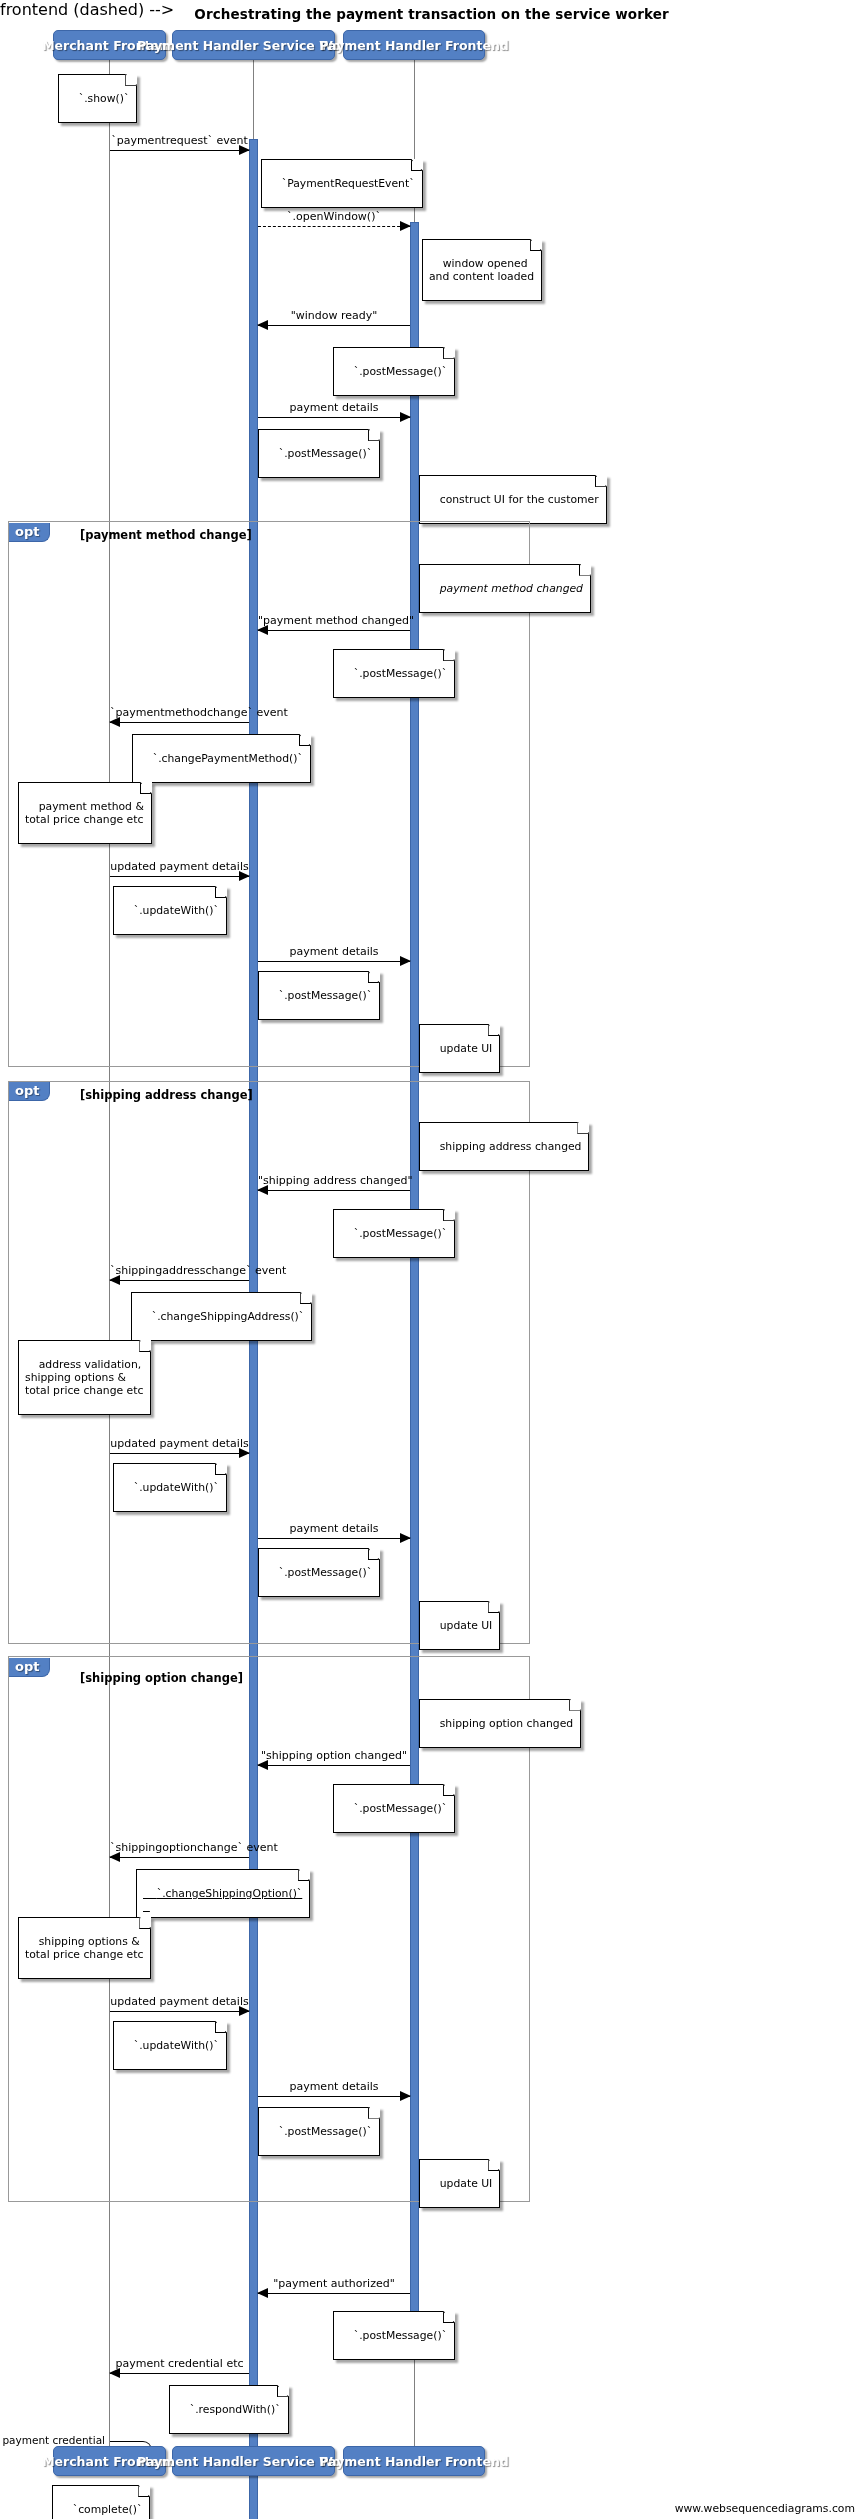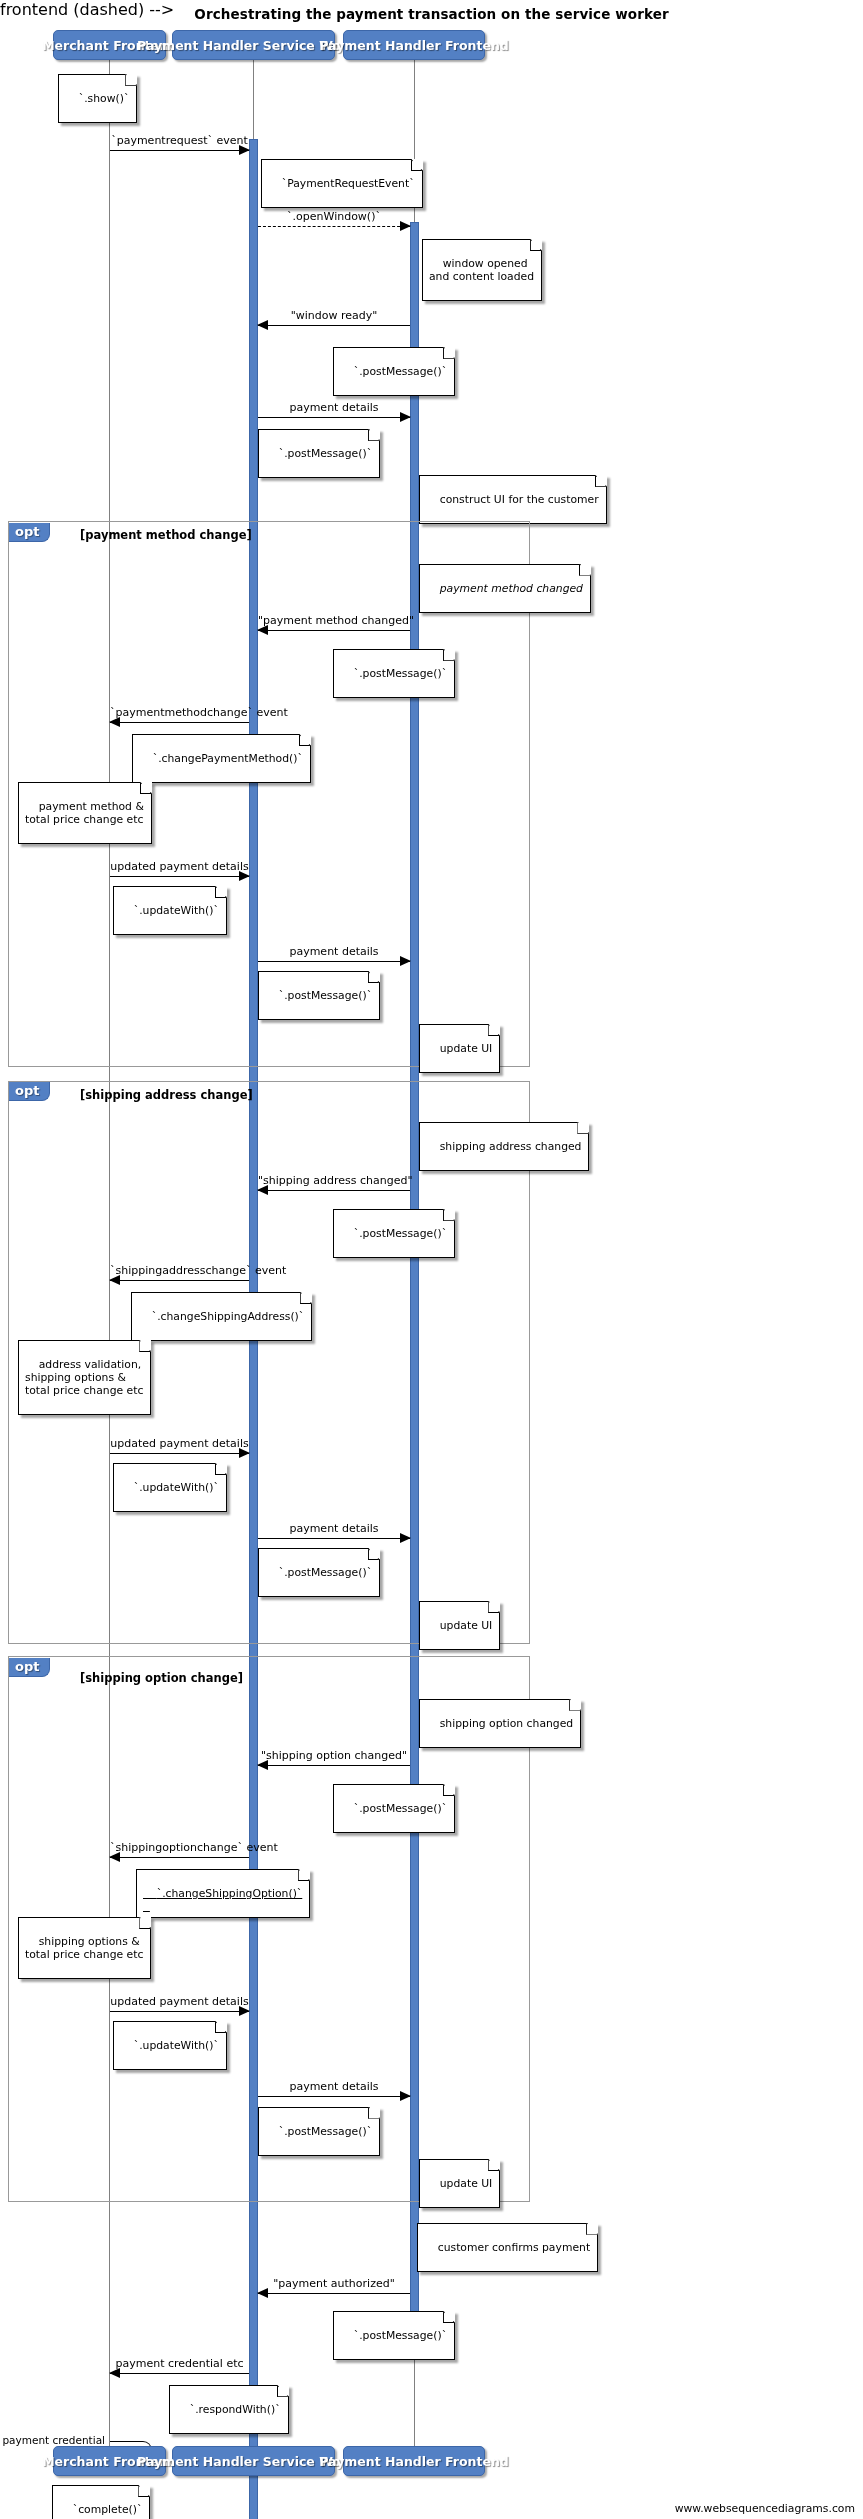--- a/index.html
+++ b/index.html
@@ -517,23 +517,20 @@
   </div>
 
   
   <div class="note" style="left: 419px; top: 2159.44px;">
     <span class="corner"></span><span>update UI</span>
   </div>
 
   
 
   
-  <div class="note" style="left: 417px; top: 2222.59px;">
-    <span class="corner"></span><span>customer confirms payment</span>
-  </div>
 
   
   <div class="msg left" style="left: 258px; top: 2292.57px; width: 152px;">
     <div class="line"></div>
       <div class="head"></div>
     <div class="label">"payment authorized"</div>
   </div>
 
   
   <div class="note" style="left: 333px; top: 2311.35px;">

